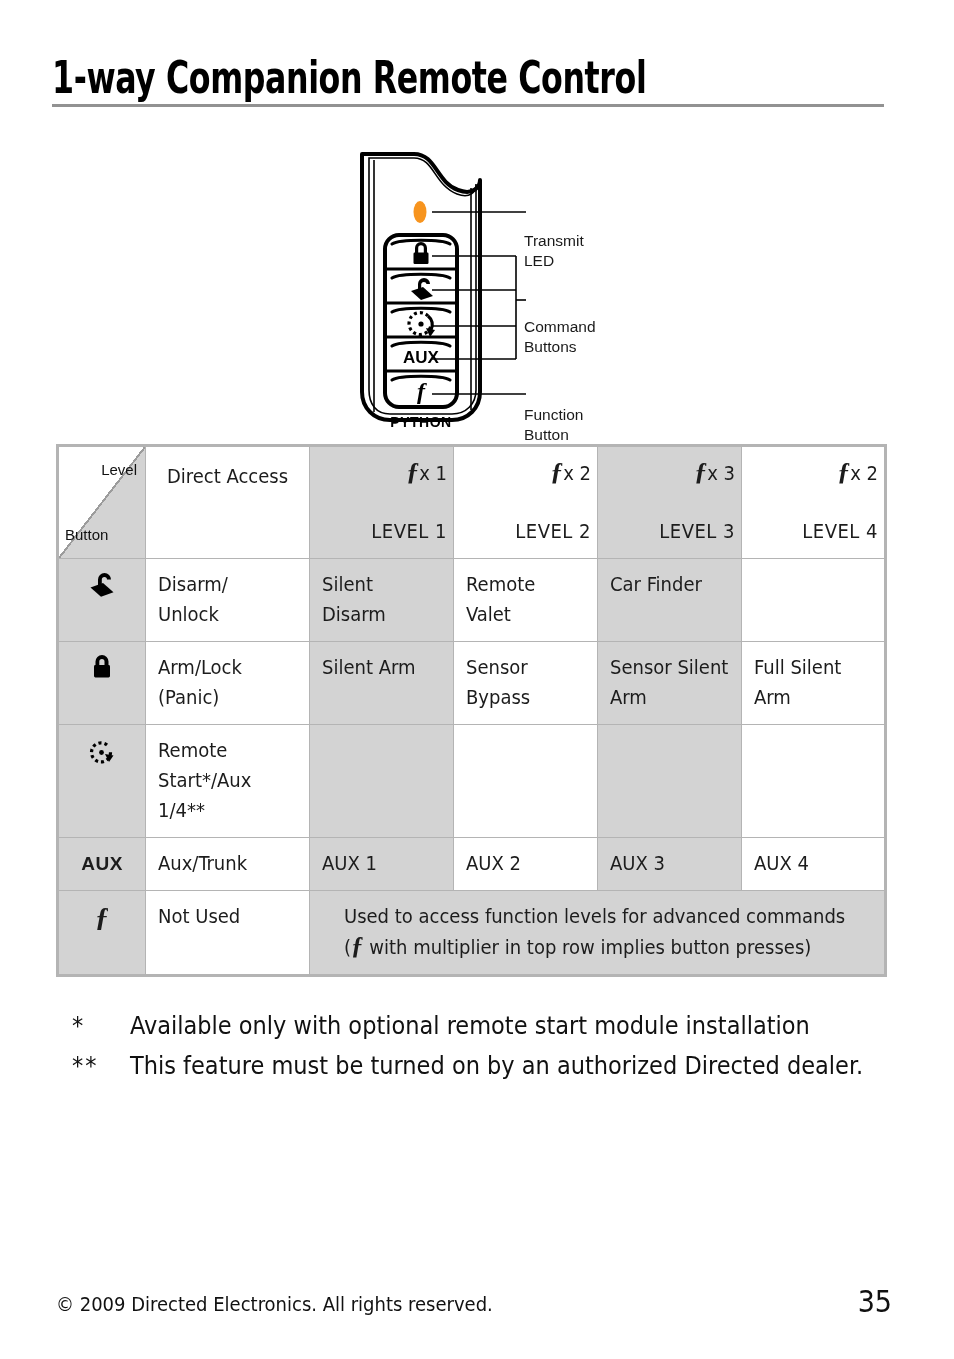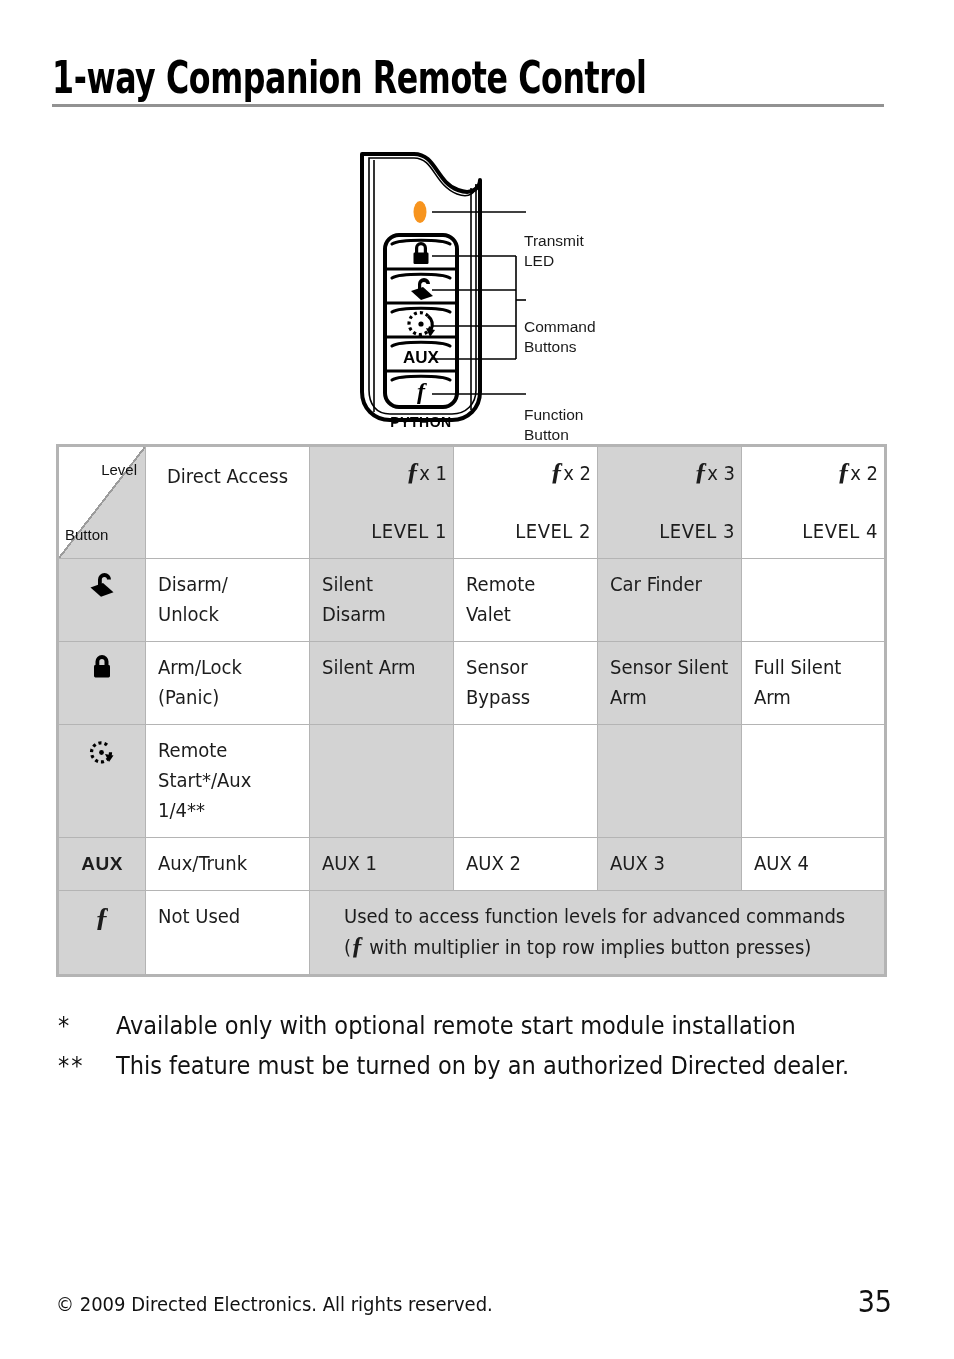--- a/index.html
+++ b/index.html
@@ -179,21 +179,21 @@
   td.merged-note .inline-f {
     font-family: "Liberation Serif", serif;
     font-style: italic;
     font-weight: bold;
     font-size: 25px;
   }
 
   
   .footnotes {
     position: absolute;
-    left: 58px;
+    left: 72px;
     top: 1006px;
     width: 850px;
     font-family: "Liberation Sans Narrow", "DejaVu Sans Condensed", "Liberation Sans", sans-serif;
     font-size: 25px;
     line-height: 40px;
     font-weight: 300;
     color: #111;
   }
   .footnotes .fn-row { display: block; white-space: nowrap; }
   .footnotes .mark {

